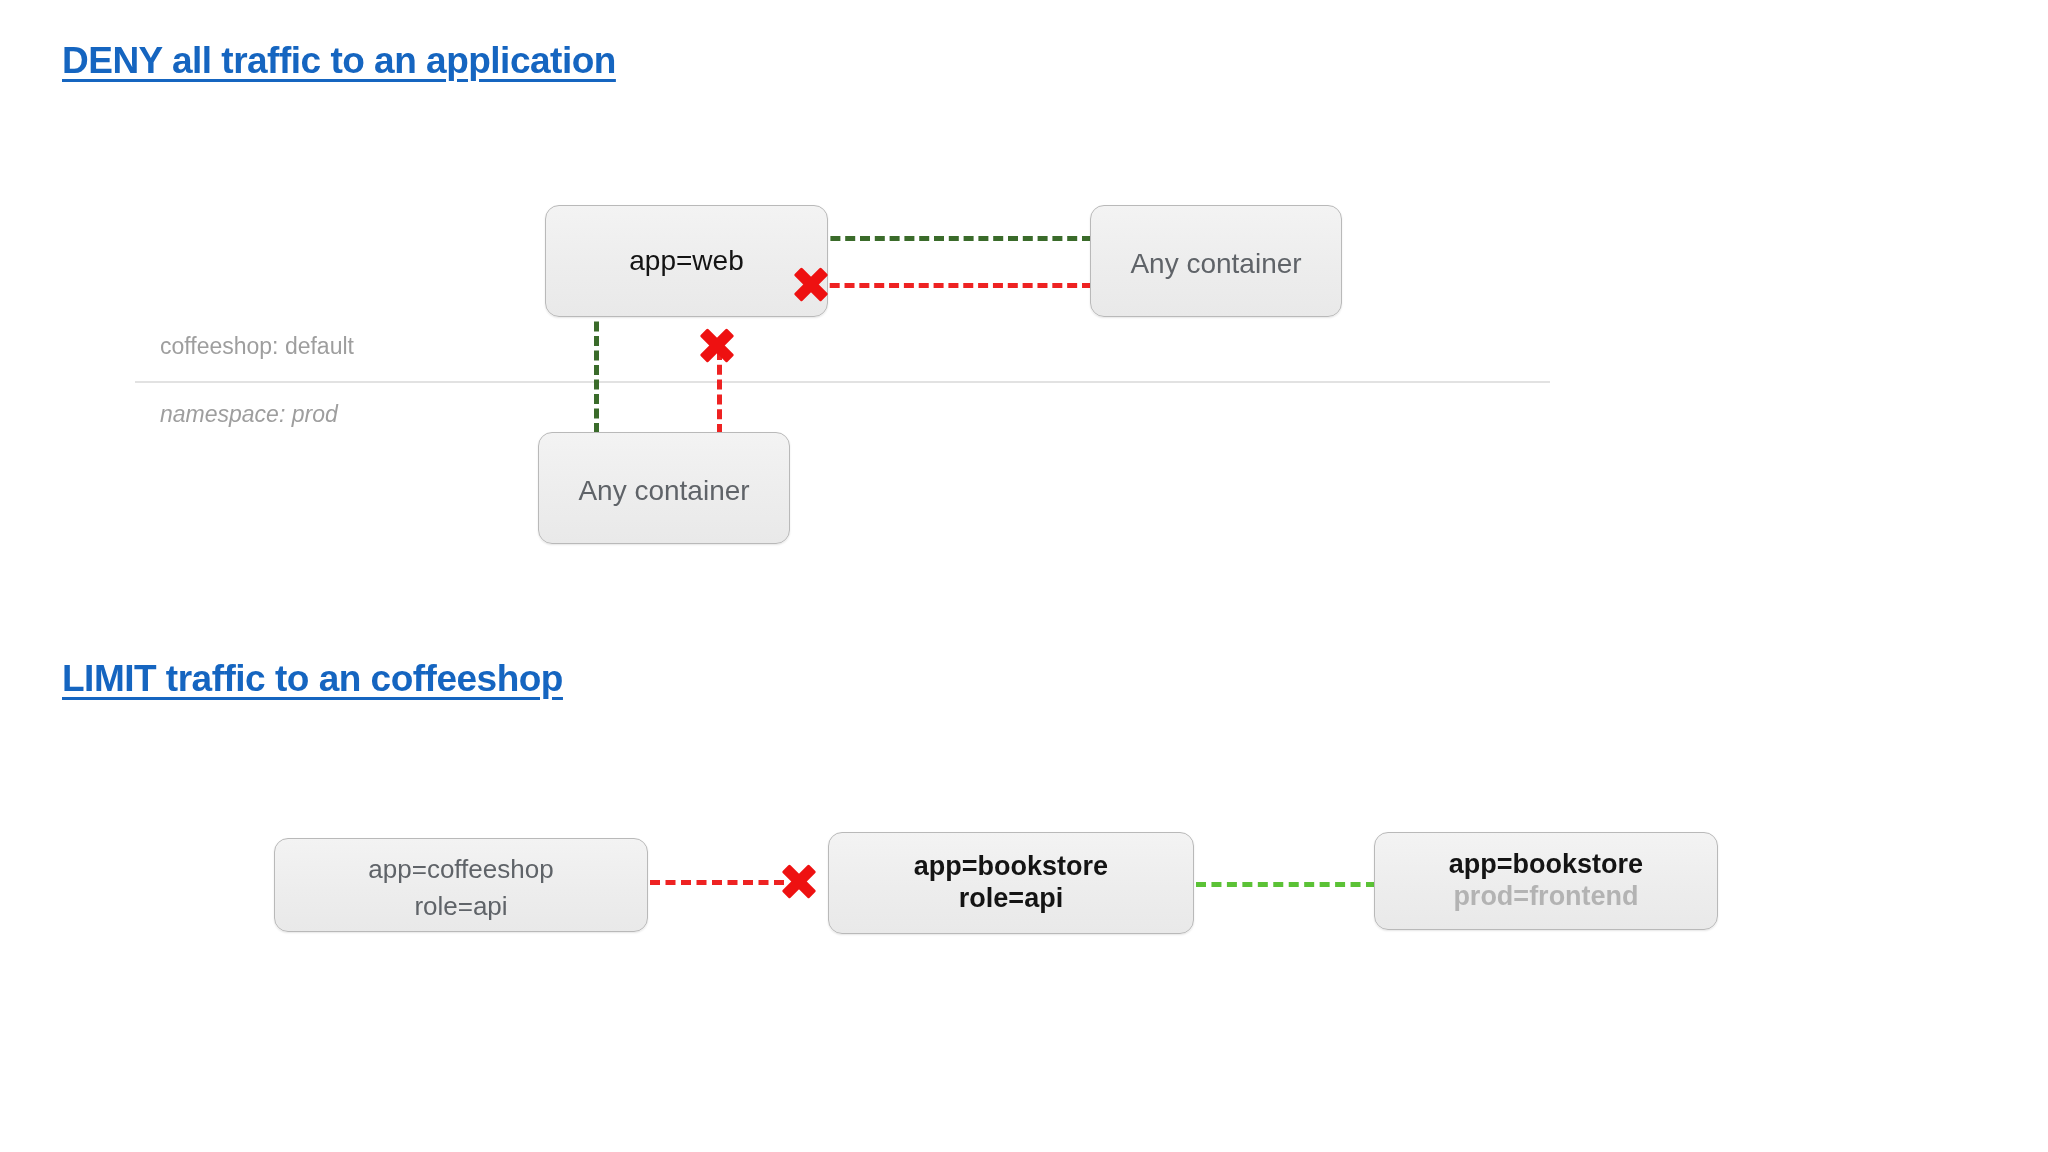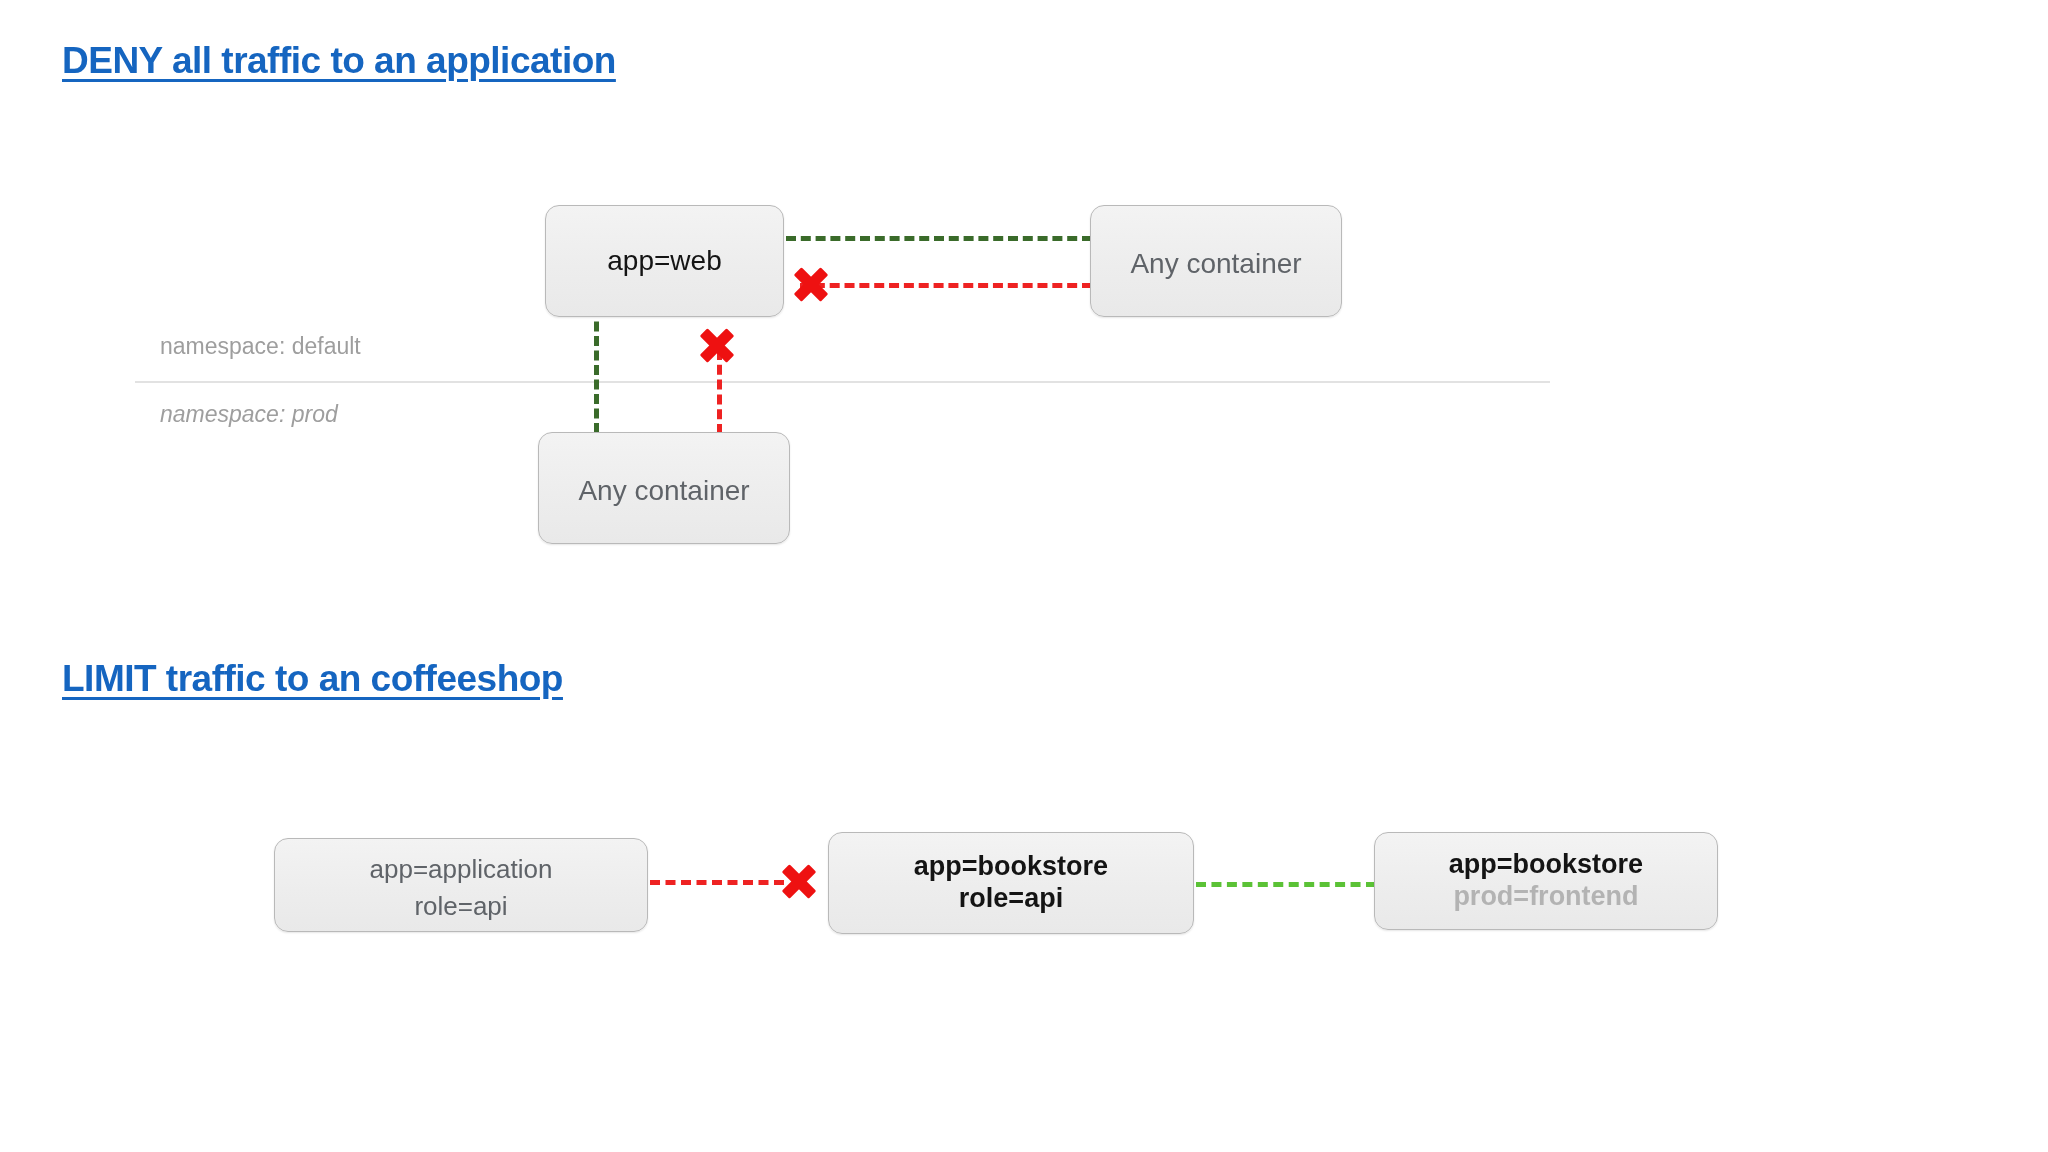--- a/index.html
+++ b/index.html
@@ -65,21 +65,21 @@
     display: block;
     white-space: nowrap;
   }
 
   .label-dark   { color: #141414; }
   .label-gray   { color: #5f6368; margin-top: 6px; }
   .label-light  { color: #b3b3b3; }
 
   
   #node-app-web {
-    left: 545px; top: 205px; width: 239px; height: 112px;
+    left: 545px; top: 205px; width: 283px; height: 112px;
     font-size: 28px; font-weight: 500;
   }
   #node-any-container-default {
     left: 1090px; top: 205px; width: 252px; height: 112px;
     font-size: 28px;
   }
   #node-any-container-prod {
     left: 538px; top: 432px; width: 252px; height: 112px;
     font-size: 28px;
   }
@@ -182,21 +182,21 @@
   #x-coffeeshop { left: 780px;  top: 862px; }
 </style>
 </head>
 <body>
 
 <div class="canvas">
 
   <div class="section-title" id="deny-title">DENY all traffic to an application</div>
 
   <div id="ns-divider"></div>
-  <div class="ns-label" id="ns-default">namespace: default</div>
+  <div class="ns-label" id="ns-default">coffeeshop: default</div>
   <div class="ns-label" id="ns-prod">namespace: prod</div>
 
   <div class="conn conn-h green-dark" id="conn-web-to-any-allow"></div>
   <div class="conn conn-h red" id="conn-web-to-any-deny"></div>
   <div class="conn conn-v green-dark" id="conn-web-to-prod-allow"></div>
   <div class="conn conn-v red" id="conn-web-to-prod-deny"></div>
 
   <div class="node" id="node-app-web">
     <span class="line-1 label-dark">app=web</span>
   </div>
@@ -217,21 +217,21 @@
     <span></span>
       <span></span>
   </div>
 
   <div class="section-title" id="limit-title">LIMIT traffic to an coffeeshop</div>
 
   <div class="conn conn-h red" id="conn-coffeeshop-deny"></div>
   <div class="conn conn-h green-light" id="conn-bookstore-allow"></div>
 
   <div class="node" id="node-coffeeshop">
-    <span class="line-1 label-gray">app=application</span>
+    <span class="line-1 label-gray">app=coffeeshop</span>
     <span class="line-2 label-gray">role=api</span>
   </div>
 
   <div class="node" id="node-bookstore-api">
     <span class="line-1 label-dark">app=bookstore</span>
     <span class="line-2 label-dark">role=api</span>
   </div>
 
   <div class="node" id="node-bookstore-frontend">
     <span class="line-1 label-dark">app=bookstore</span>

